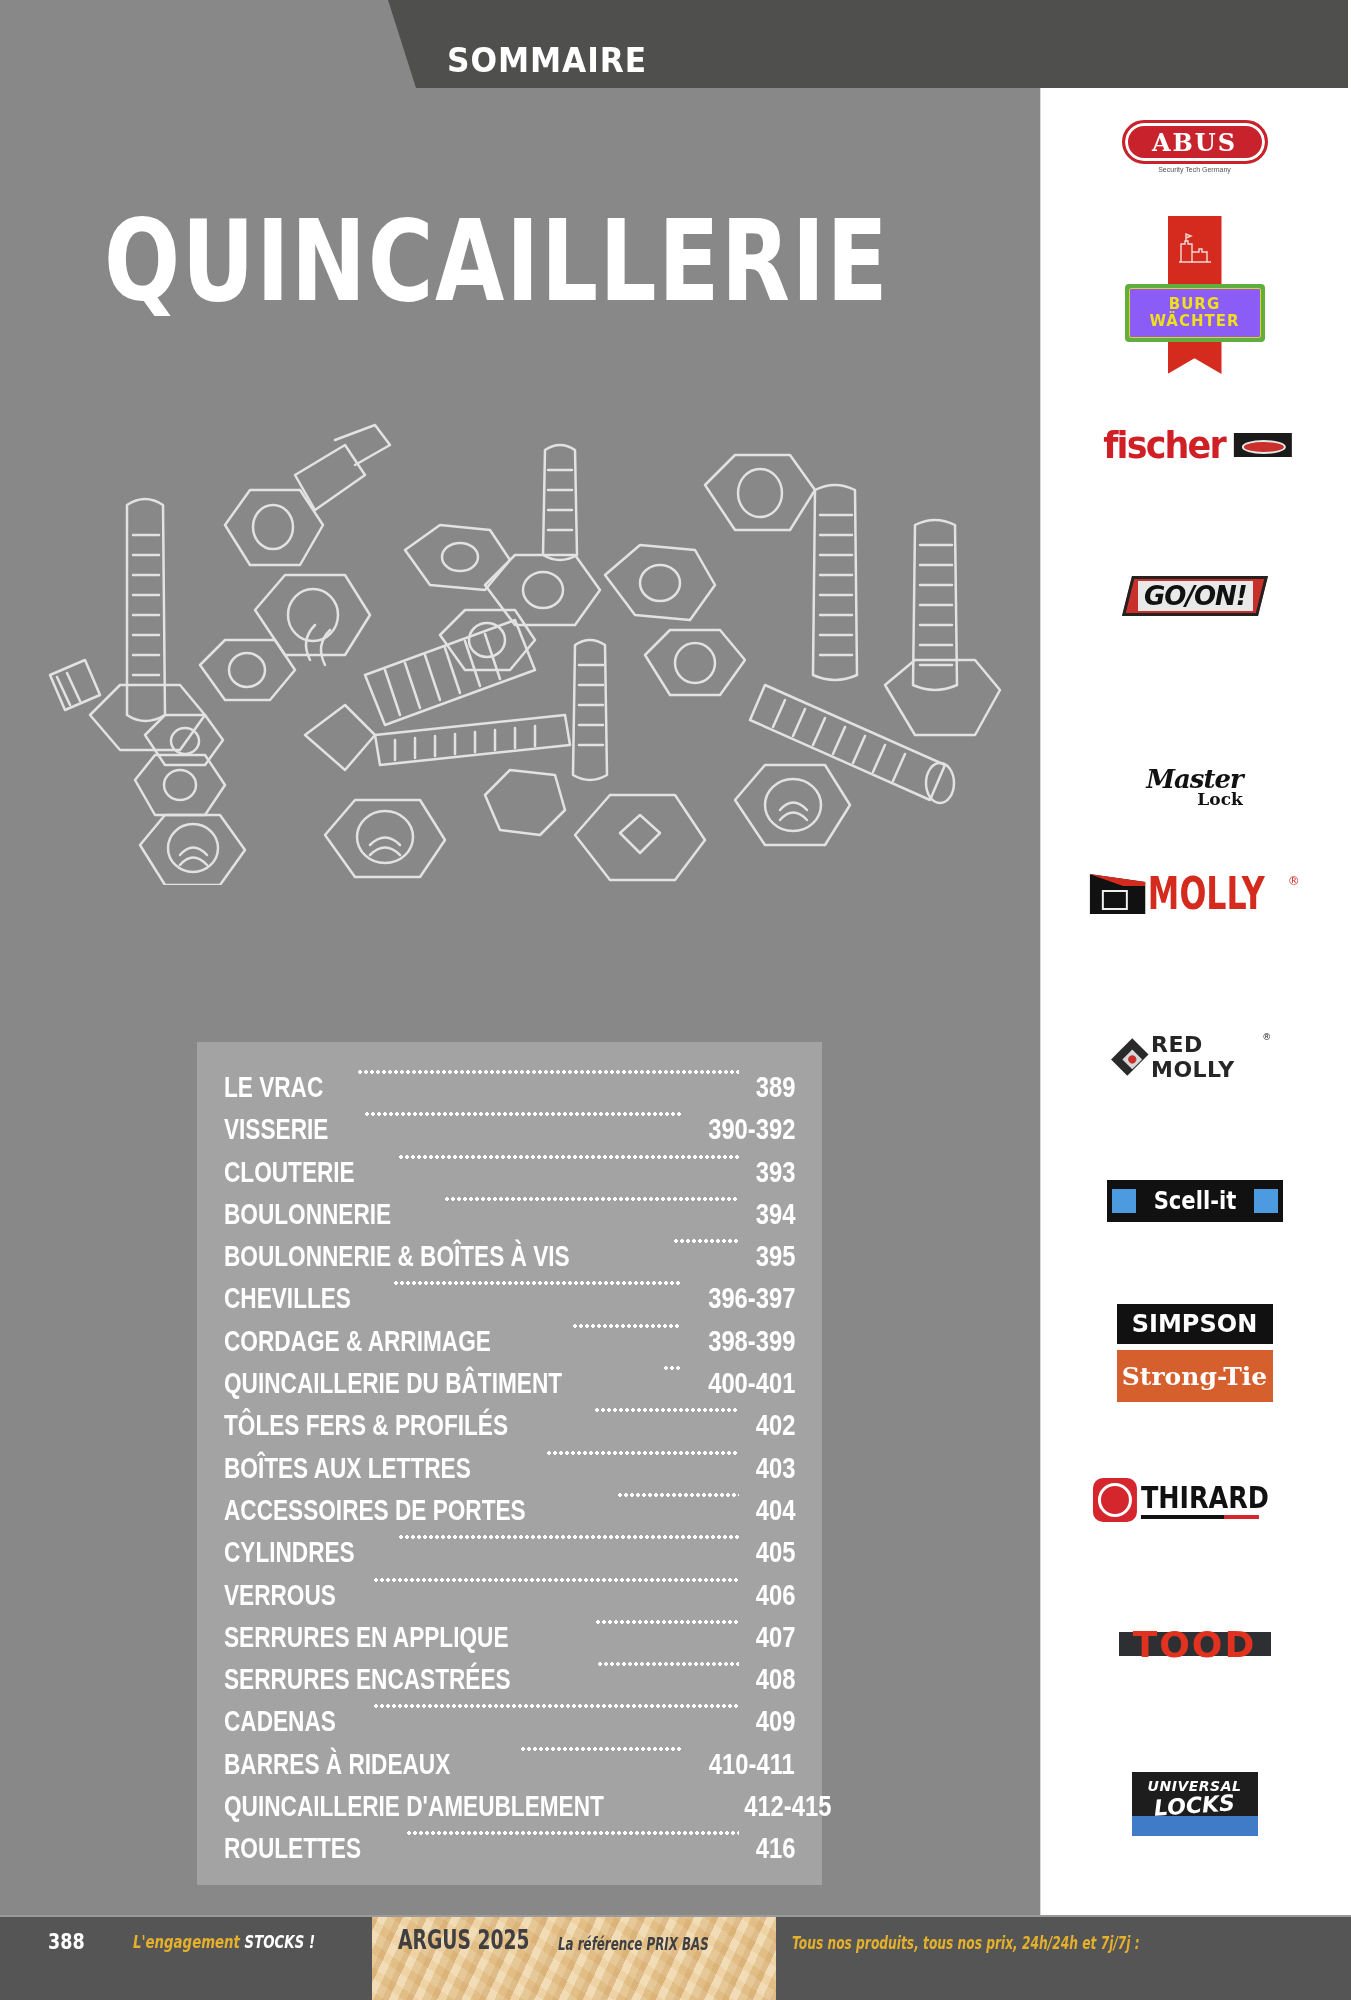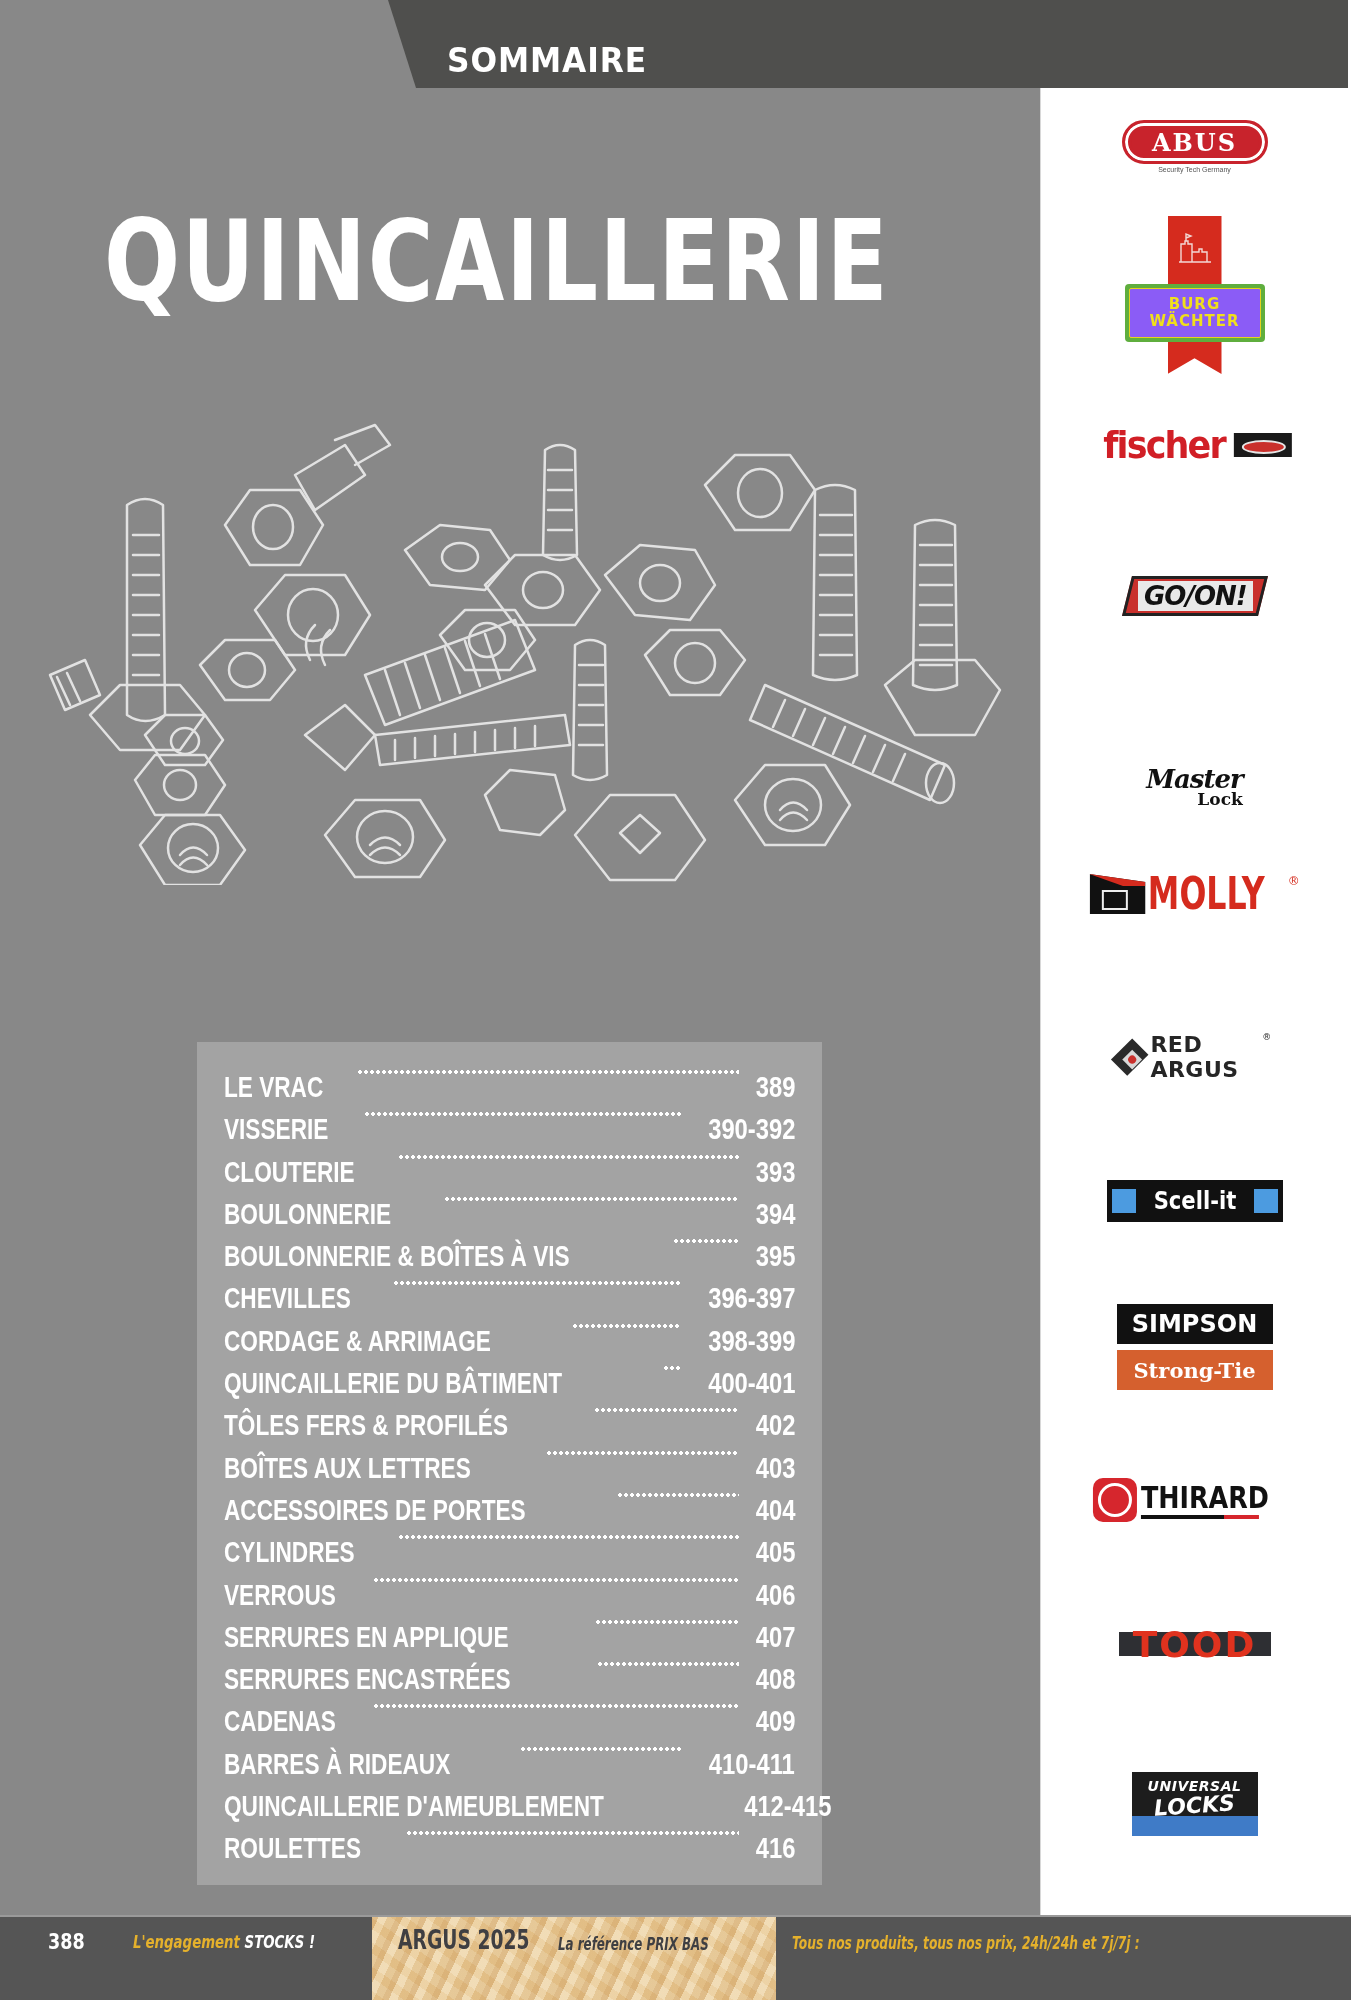--- a/index.html
+++ b/index.html
@@ -102,22 +102,22 @@
   .redhead-text { font-family: "DejaVu Sans", sans-serif; font-weight: bold; font-size: 22px; color: #262626; letter-spacing: 0.5px; }
 
   
   .scell { width: 176px; height: 42px; background: #111; display: flex; align-items: center; justify-content: space-between; padding: 0 5px; }
   .scell-sq { width: 24px; height: 24px; background: #4c9be0; }
   .scell-text { color: #fff; font-family: "DejaVu Sans", sans-serif; font-weight: bold; font-size: 24px; transform: scaleX(0.88); }
 
   
   .simpson-top { width: 156px; height: 40px; background: #111; color: #fff; display: flex; align-items: center; justify-content: center;
     font-family: "DejaVu Sans", sans-serif; font-weight: bold; font-size: 24px; }
-  .simpson-bot { width: 156px; height: 40px; background: #d5602e; color: #fff; display: flex; align-items: center; justify-content: center;
-    font-family: "DejaVu Serif", serif; font-weight: bold; font-size: 21px; margin-top: 6px; }
+  .simpson-bot { width: 156px; height: 52px; background: #d5602e; color: #fff; display: flex; align-items: center; justify-content: center;
+    font-family: "DejaVu Serif", serif; font-weight: bold; font-size: 25px; margin-top: 6px; }
 
   
   .thirard-row { display: flex; align-items: center; }
   .thirard-icon { width: 44px; height: 44px; background: #d6262d; border-radius: 10px; display: flex; align-items: center; justify-content: center; margin-right: 4px; }
   .thirard-icon::after { content: ""; width: 28px; height: 28px; border: 3px solid #ffffff; border-radius: 50%; }
   .thirard-col { display: flex; flex-direction: column; }
   .thirard-text { font-family: "DejaVu Sans", sans-serif; font-weight: bold; font-size: 31px; color: #111; line-height: 32px; transform: scaleX(0.82); transform-origin: left center; }
   .thirard-sub { height: 4px; width: 118px; background: linear-gradient(90deg, #111 70%, #d6262d 70%); margin-top: 2px; }
 
   
@@ -379,21 +379,21 @@
       <span class="molly-text">MOLLY</span>
       <span class="molly-reg">®</span>
     </div>
   </div>
 
   <div class="logo" style="top:944px;">
     <div class="redhead-row">
       <span class="redhead-diamond">
           <span class="redhead-dot"></span>
         </span>
-      <span class="redhead-text">RED ARGUS</span>
+      <span class="redhead-text">RED MOLLY</span>
       <span style="font-size:9px;color:#262626;align-self:flex-start;">®</span>
     </div>
   </div>
 
   <div class="logo" style="top:1092px;">
     <div class="scell">
       <span class="scell-sq"></span>
       <span class="scell-text">Scell-it</span>
       <span class="scell-sq"></span>
     </div>

